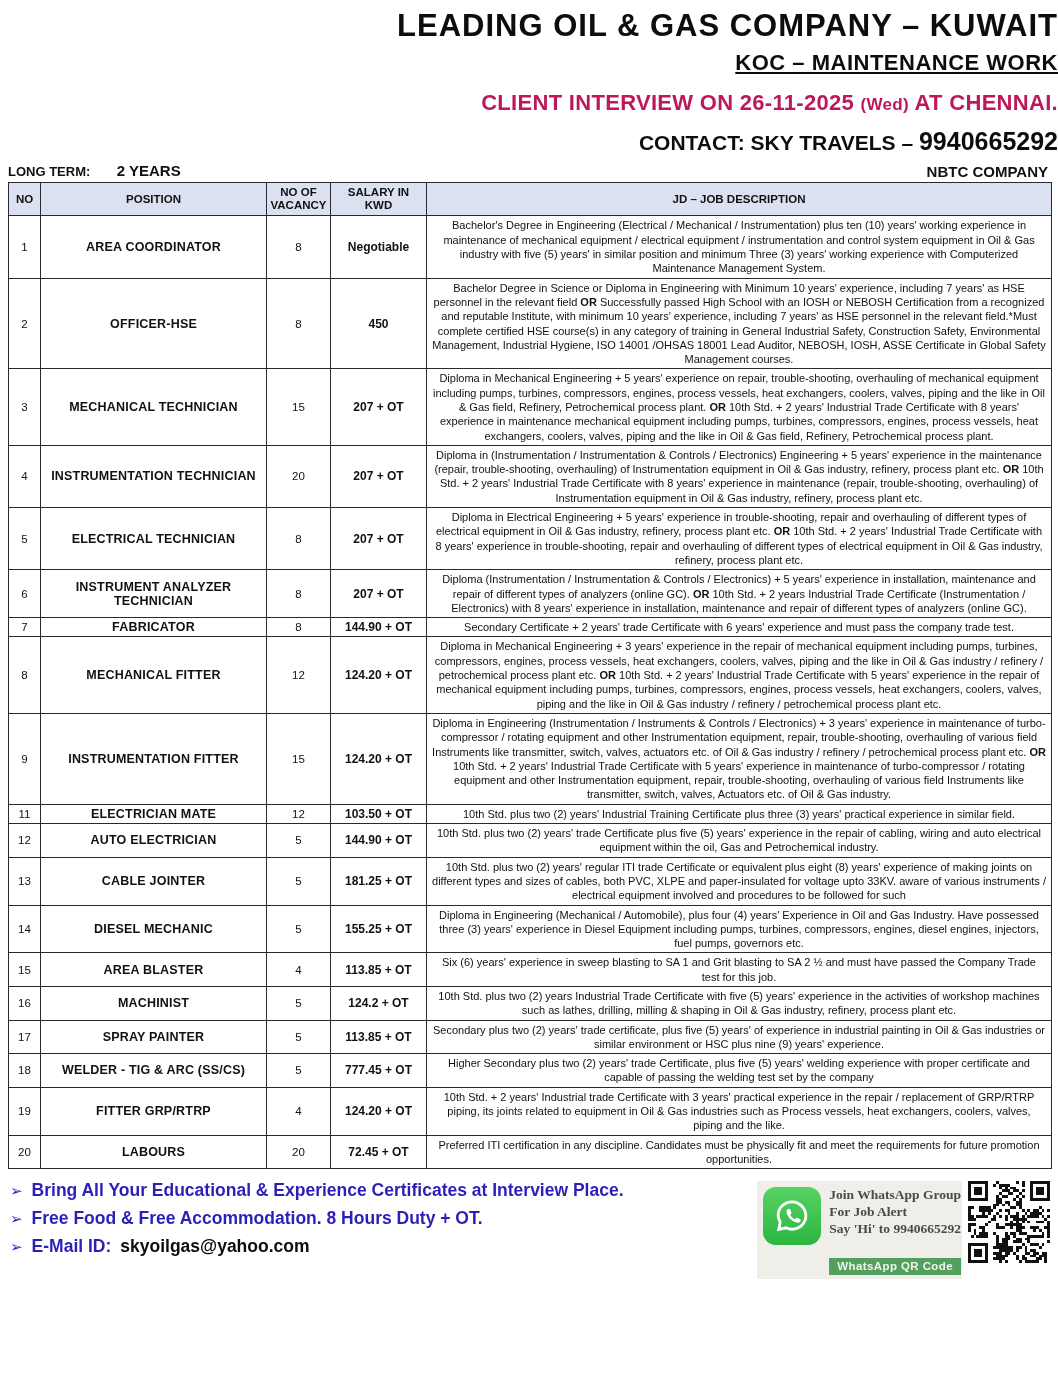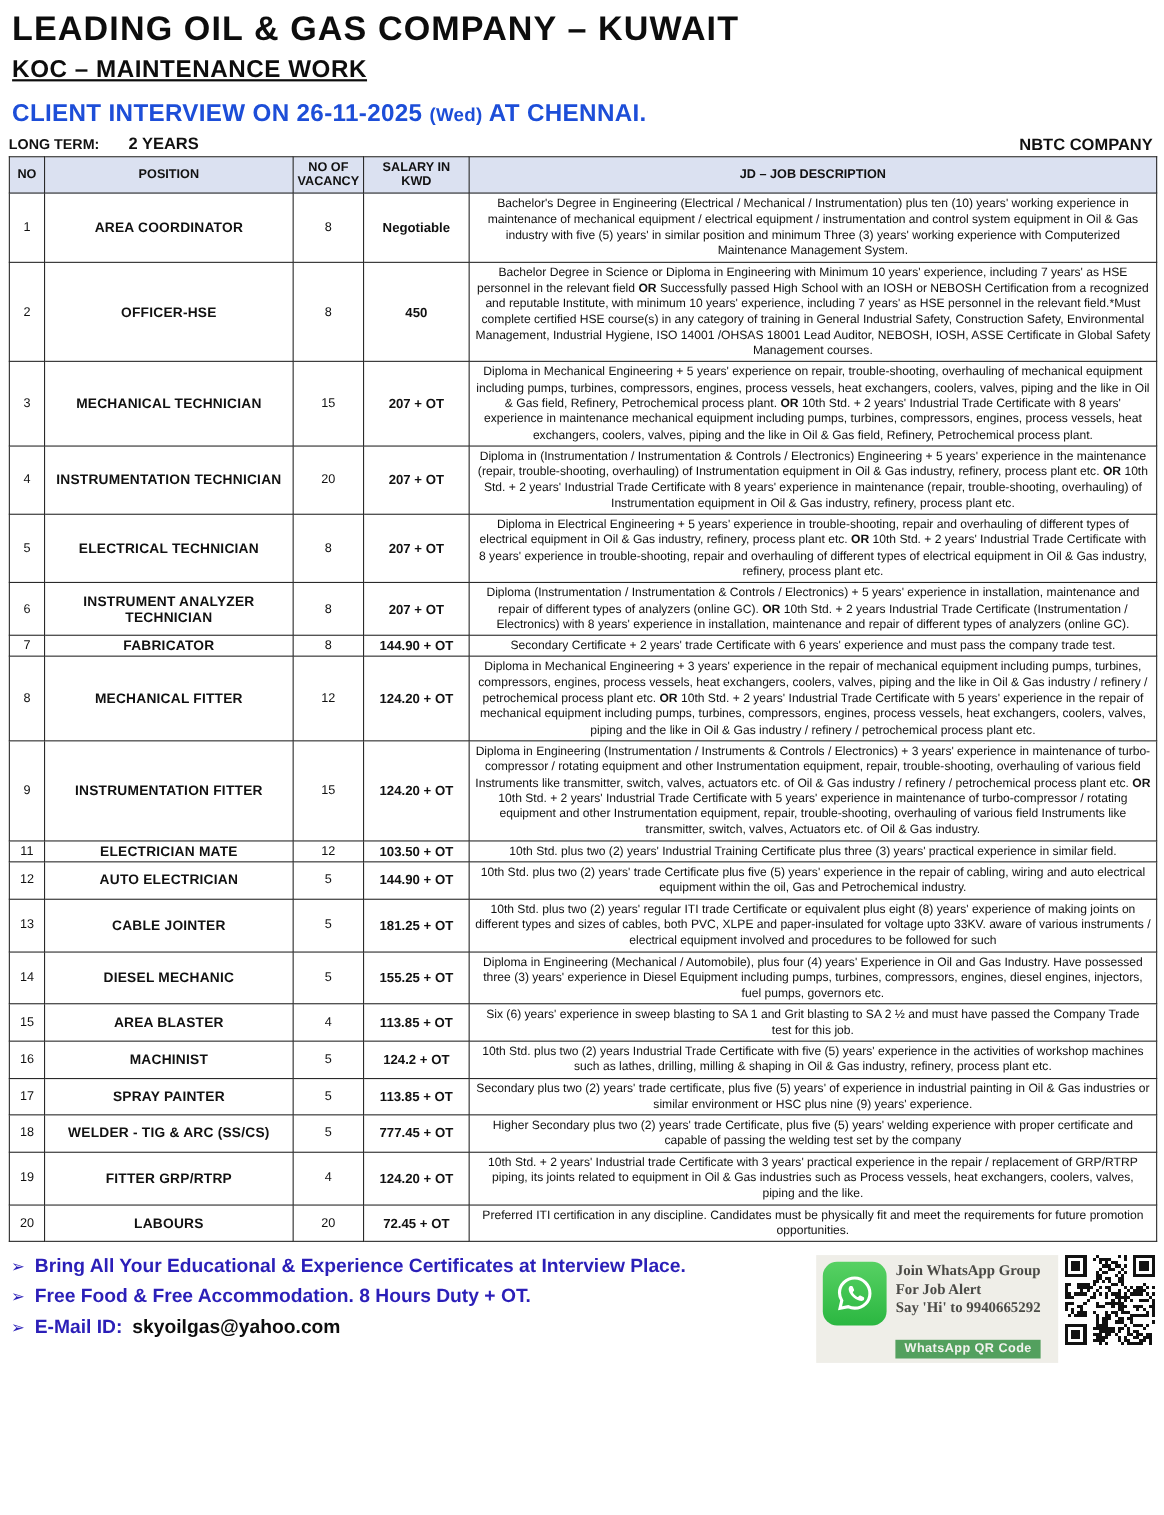--- a/index.html
+++ b/index.html
@@ -3,24 +3,24 @@
 <meta charset="utf-8">
 <style>
   * { margin:0; padding:0; box-sizing:border-box; }
   html,body { background:#ffffff; }
   body {
     width:1058px; min-height:1377px; margin:0 auto;
     font-family:"Liberation Sans", sans-serif; color:#111;
     position:relative; overflow:hidden;
   }
   
-  .hdr { text-align:left; padding-top:8px;padding-left:11px; }
+  .hdr { text-align:right; padding-top:8px;padding-left:11px; }
   .title { font-size:31px; font-weight:800; letter-spacing:1px; color:#0d0d0d; }
   .subtitle { font-size:22px; font-weight:800; text-decoration:underline; margin-top:6px; color:#0d0d0d; letter-spacing:.5px;}
-  .interview { margin-top:14px; font-size:22px; font-weight:800; color:#1d4ed8; letter-spacing:.3px;}
+  .interview { margin-top:14px; font-size:22px; font-weight:800; color:#be185d; letter-spacing:.3px;}
   .interview .wed { font-size:17px; }
   .contact { margin-top:11px; font-size:21px; font-weight:800; color:#0d0d0d; }
   .contact .phone { font-size:25px; }
   .metarow { display:flex; justify-content:space-between; align-items:flex-end; padding:6px 10px 2px 8px; }
   .term { font-weight:800; }
   .term .tlabel { font-size:13px; }
   .term .tvalue { font-size:15px;margin-left:22px; }
   .company { font-size:15px; font-weight:800; }
   
   table { border-collapse:collapse; margin:0 10px 0 8px; width:1044px; table-layout:fixed; }
@@ -35,39 +35,43 @@
   td.jd { font-size:11px; line-height:1.3; padding:2px 5px; }
   td.jd b { font-weight:800;text-align:center; }
   
   .footer { display:flex; justify-content:space-between; align-items:flex-start; padding:8px 8px 6px 8px; }
   .bullets { flex:1 1 auto; }
   .bullet-line { display:flex; align-items:baseline; gap:9px; margin:3px 0 7px 2px;
                  font-size:17.5px; font-weight:800; color:#2b1fb8; }
   .bullet-line .arrow { color:#2b1fb8; font-size:15px; font-weight:400; }
   .bullet-line .black { color:#0d0d0d; }
   .wa-wrap { display:flex; align-items:flex-start; gap:6px; margin-top:4px; }
-  .wa-card { background:#efeee8; display:flex; gap:8px; padding:6px 16px 4px 6px; align-items:flex-start; position:relative; }
+  .wa-card { background:#efeee8; display:flex; gap:8px; padding:6px 1px 4px 6px; align-items:flex-start; position:relative; }
   .wa-icon { width:58px; height:58px; border-radius:13px;
              background:linear-gradient(180deg,#57d163,#2bb741); display:flex; align-items:center; justify-content:center; flex:0 0 auto; }
   .wa-texts { font-family:"Liberation Serif", serif; font-weight:700; color:#4a4a46; font-size:13.5px; line-height:1.25; }
   .wa-badge { display:inline-block; margin-top:20px; background:#53a05e; color:#f2f2ee;
               font-family:"Liberation Sans", sans-serif; font-size:11.5px; font-weight:700;
               padding:1px 8px 2px; letter-spacing:.4px; }
   .qr { width:82px; height:82px; flex:0 0 auto; }
 </style>
 </head>
 <body>
 
 <div class="hdr">
   <div class="title">LEADING OIL &amp; GAS COMPANY – KUWAIT</div>
   <div class="subtitle">KOC – MAINTENANCE WORK</div>
   <div class="interview">
     <span>CLIENT INTERVIEW ON 26-11-2025</span>
     <span class="wed">(Wed)</span>
     <span>AT CHENNAI.</span>
+  </div>
+  <div class="contact">
+    <span>CONTACT: SKY TRAVELS –</span>
+    <span class="phone">9940665292</span>
   </div>
 </div>
 
 <div class="metarow">
   <div class="term">
     <span class="tlabel">LONG TERM:</span>
     <span class="tvalue">2 YEARS</span>
   </div>
   <div class="company">NBTC COMPANY</div>
 </div>

